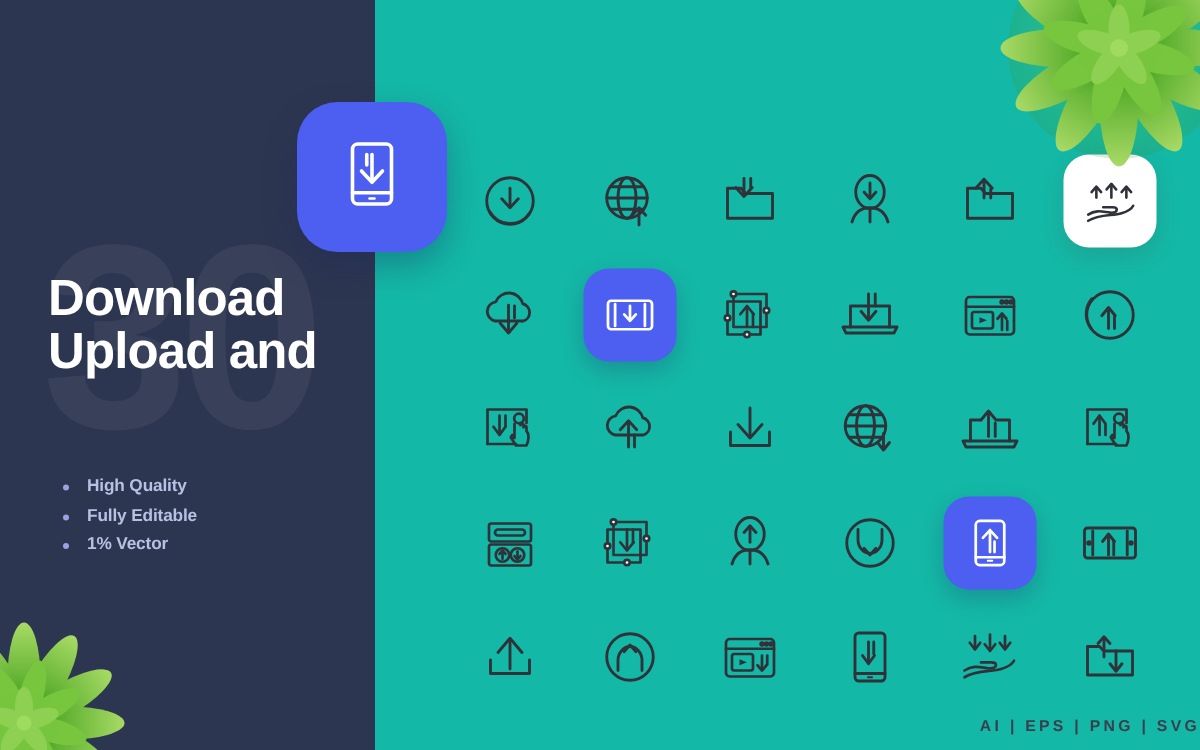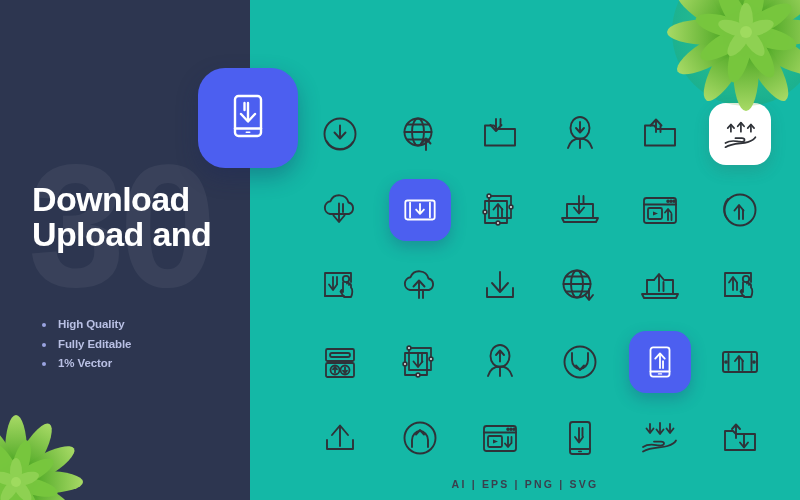--- a/index.html
+++ b/index.html
@@ -115,21 +115,21 @@
   }
   .cardwrap.white {
     background: #ffffff;
     box-shadow: 0 6px 15px rgba(70,70,70,0.18);
   }
 
   
   #formats {
     position: absolute;
     left: 0; right: 0; bottom: 10px;
-    text-align: center;
+    text-align: right;
     padding-left: 250px;
     font-size: 10.5px;
     font-weight: 700;
     letter-spacing: 2.2px;
     color: #3a3f4d;
   }
 
   
   .plant { position: absolute; pointer-events: none; }
   #plant-tr { right: -34px; top: -46px; width: 180px; height: 180px; z-index: 8; }

